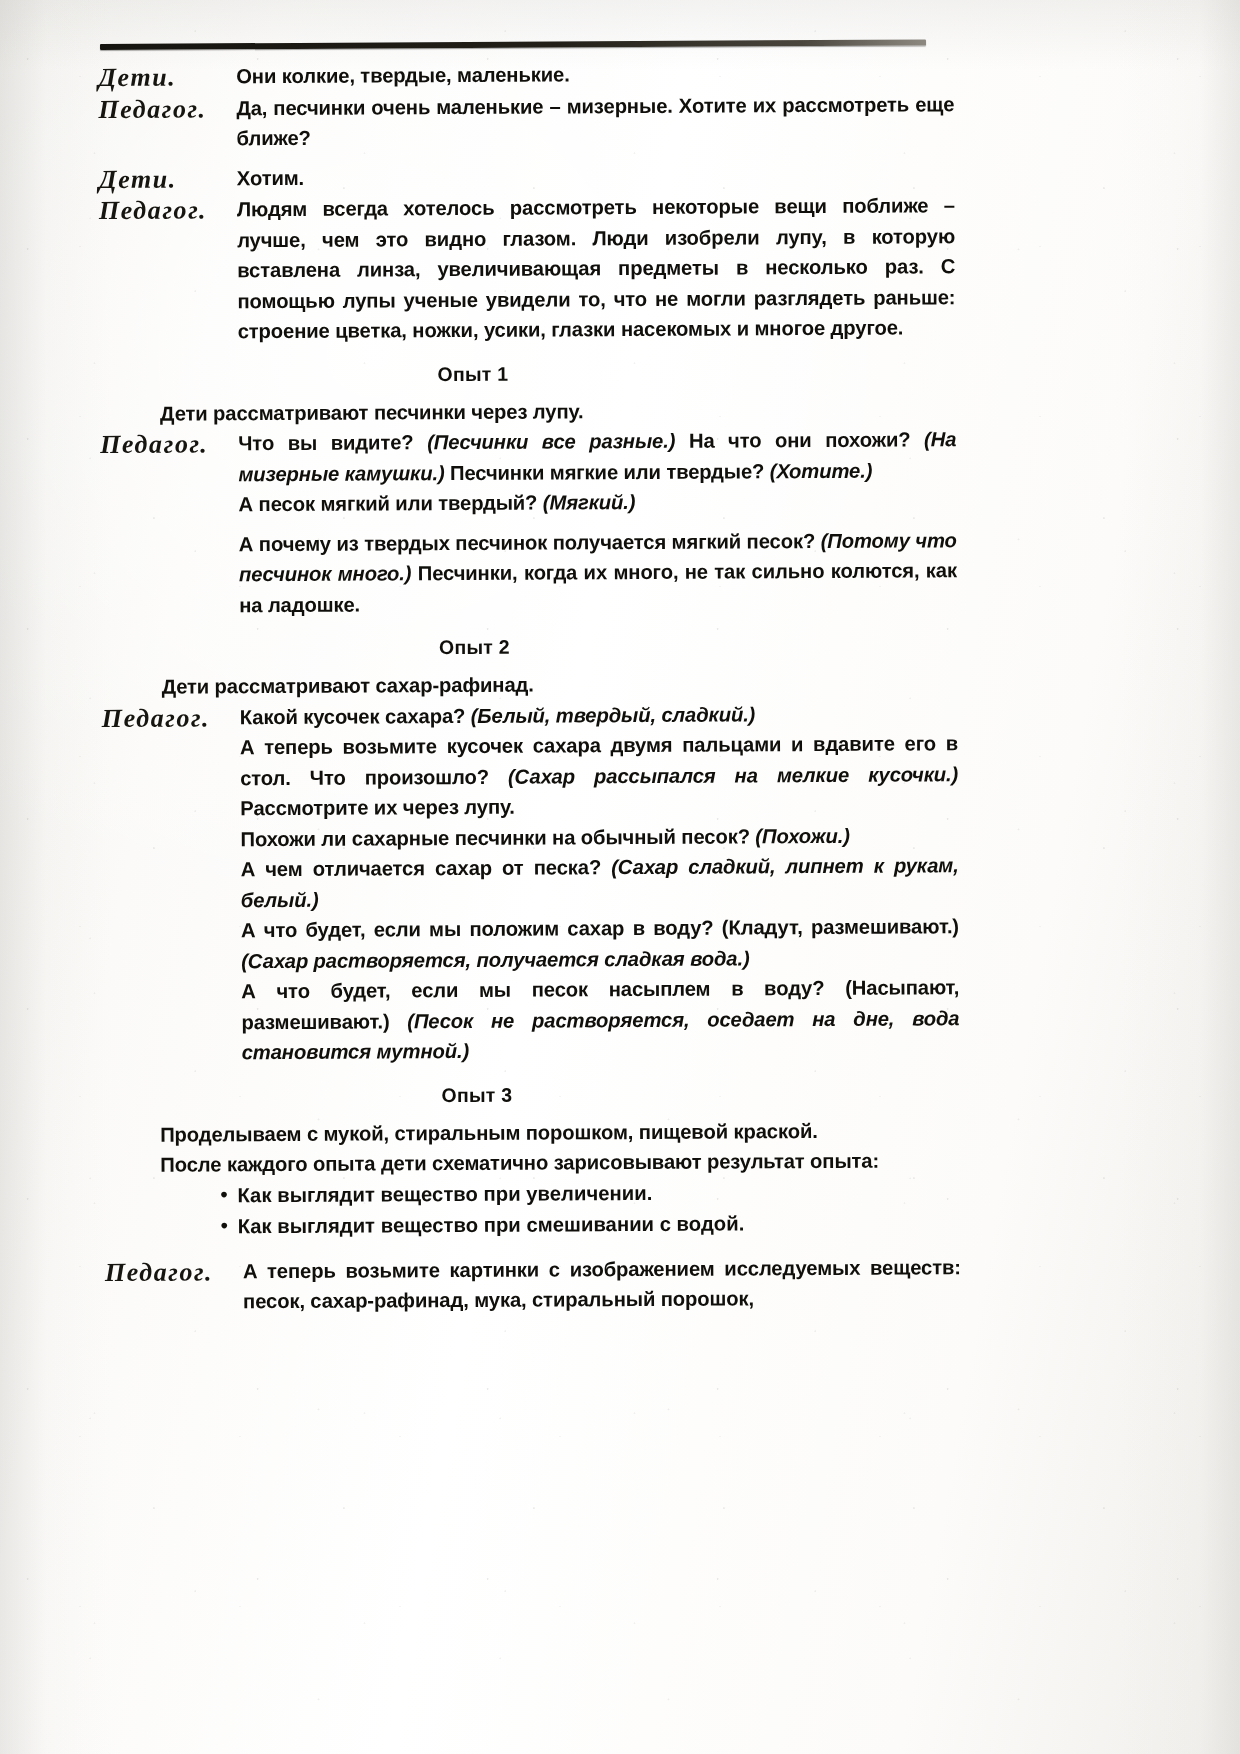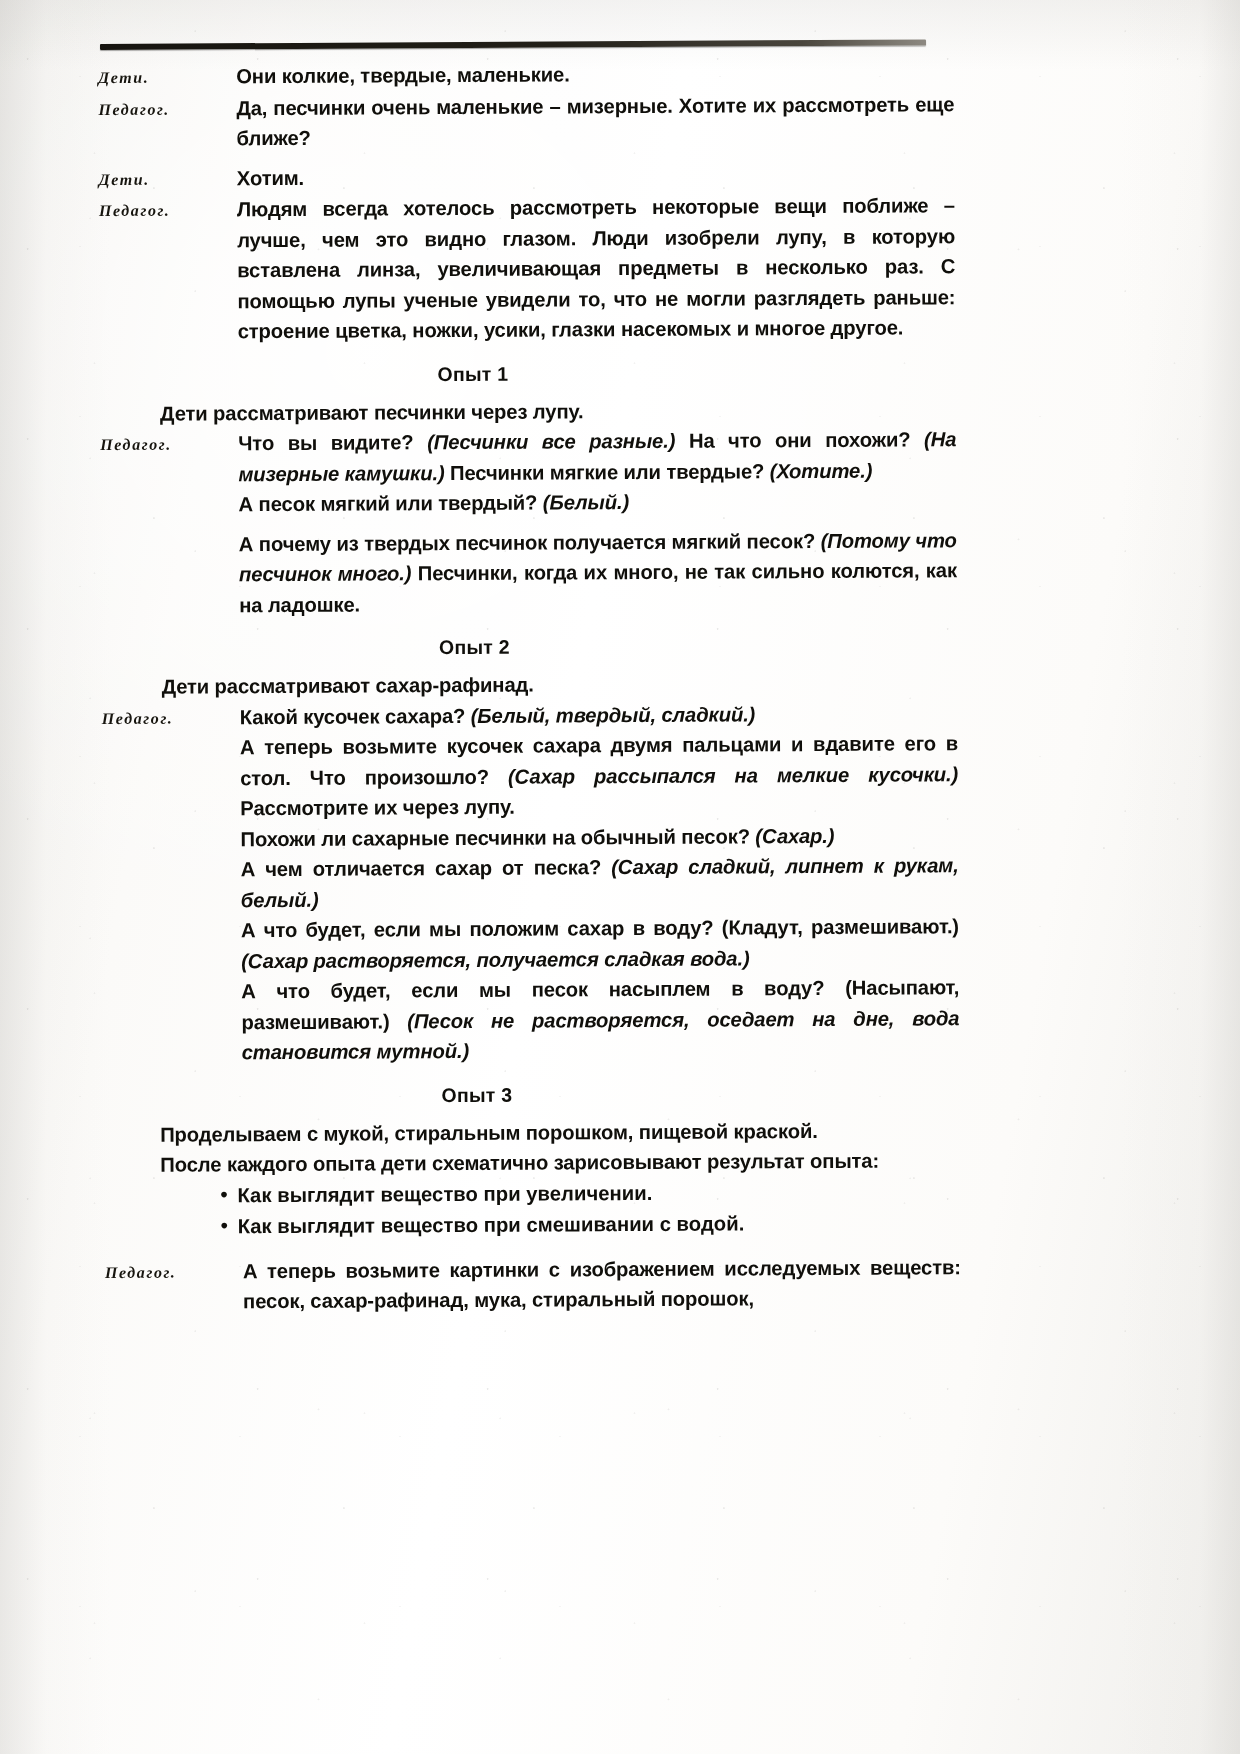--- a/index.html
+++ b/index.html
@@ -76,21 +76,21 @@
 
   .blk {
     display: flex;
     align-items: flex-start;
   }
   .speaker {
     flex: 0 0 138px;
     font-family: "Liberation Serif", serif;
     font-style: italic;
     font-weight: 600;
-    font-size: 16px;
+    font-size: 26px;
     letter-spacing: 1.6px;
     line-height: 30.5px;
     padding-top: 1px;
     color: #17150f;
     white-space: nowrap;
   }
   .speech {
     flex: 1 1 auto;
     font-family: "Liberation Sans", sans-serif;
     font-weight: 700;
@@ -184,42 +184,42 @@
       <div class="speech just">Людям всегда хотелось рассмотреть некоторые вещи поближе – лучше, чем это видно глазом. Люди изобрели лупу, в которую вставлена линза, увеличивающая предметы в несколько раз. С помощью лупы ученые увидели то, что не могли разглядеть раньше: строение цветка, ножки, усики, глазки насекомых и многое другое.</div>
     </div>
 
     <div class="exp-title">Опыт 1</div>
     <div class="narr">Дети рассматривают песчинки через лупу.</div>
 
     <div class="blk">
       <div class="speaker">Педагог.</div>
       <div class="speech just">
           <div><span>Что вы видите? </span><i>(Песчинки все разные.)</i><span> На что они похожи? </span><i>(На мизерные камушки.)</i><span> Песчинки мягкие или твердые? </span><i>(Хотите.)</i></div>
-          <div><span>А песок мягкий или твердый? </span><i>(Белый.)</i></div>
+          <div><span>А песок мягкий или твердый? </span><i>(Мягкий.)</i></div>
         </div>
     </div>
 
     <div class="gap-s"></div>
 
     <div class="blk">
       <div class="speaker"></div>
       <div class="speech just">
           <div><span>А почему из твердых песчинок получается мягкий песок? </span><i>(Потому что песчинок много.)</i><span> Песчинки, когда их много, не так сильно колются, как на ладошке.</span></div>
         </div>
     </div>
 
     <div class="exp-title">Опыт 2</div>
     <div class="narr">Дети рассматривают сахар-рафинад.</div>
 
     <div class="blk">
       <div class="speaker">Педагог.</div>
       <div class="speech just">
           <div><span>Какой кусочек сахара? </span><i>(Белый, твердый, сладкий.)</i></div>
           <div><span>А теперь возьмите кусочек сахара двумя пальцами и вдавите его в стол. Что произошло? </span><i>(Сахар рассыпался на мелкие кусочки.)</i><span> Рассмотрите их через лупу.</span></div>
-          <div><span>Похожи ли сахарные песчинки на обычный песок? </span><i>(Сахар.)</i></div>
+          <div><span>Похожи ли сахарные песчинки на обычный песок? </span><i>(Похожи.)</i></div>
           <div><span>А чем отличается сахар от песка? </span><i>(Сахар сладкий, липнет к рукам, белый.)</i></div>
           <div><span>А что будет, если мы положим сахар в воду? (Кладут, размешивают.) </span><i>(Сахар растворяется, получается сладкая вода.)</i></div>
           <div><span>А что будет, если мы песок насыплем в воду? (Насыпают, размешивают.) </span><i>(Песок не растворяется, оседает на дне, вода становится мутной.)</i></div>
         </div>
     </div>
 
     <div class="exp-title">Опыт 3</div>
     <div class="narr noind" style="padding-left:56px">Проделываем с мукой, стиральным порошком, пищевой краской.</div>
     <div class="narr noind" style="padding-left:56px">После каждого опыта дети схематично зарисовывают результат опыта:</div>
 

